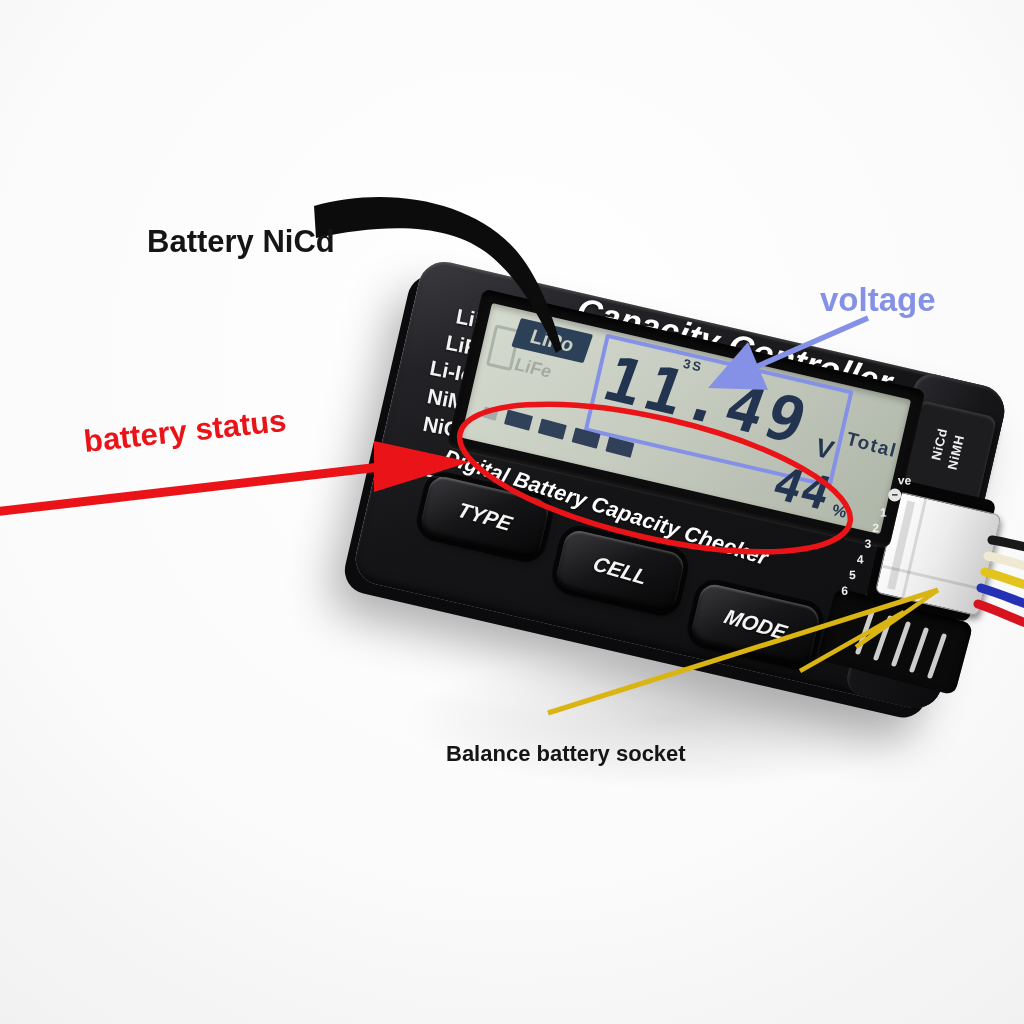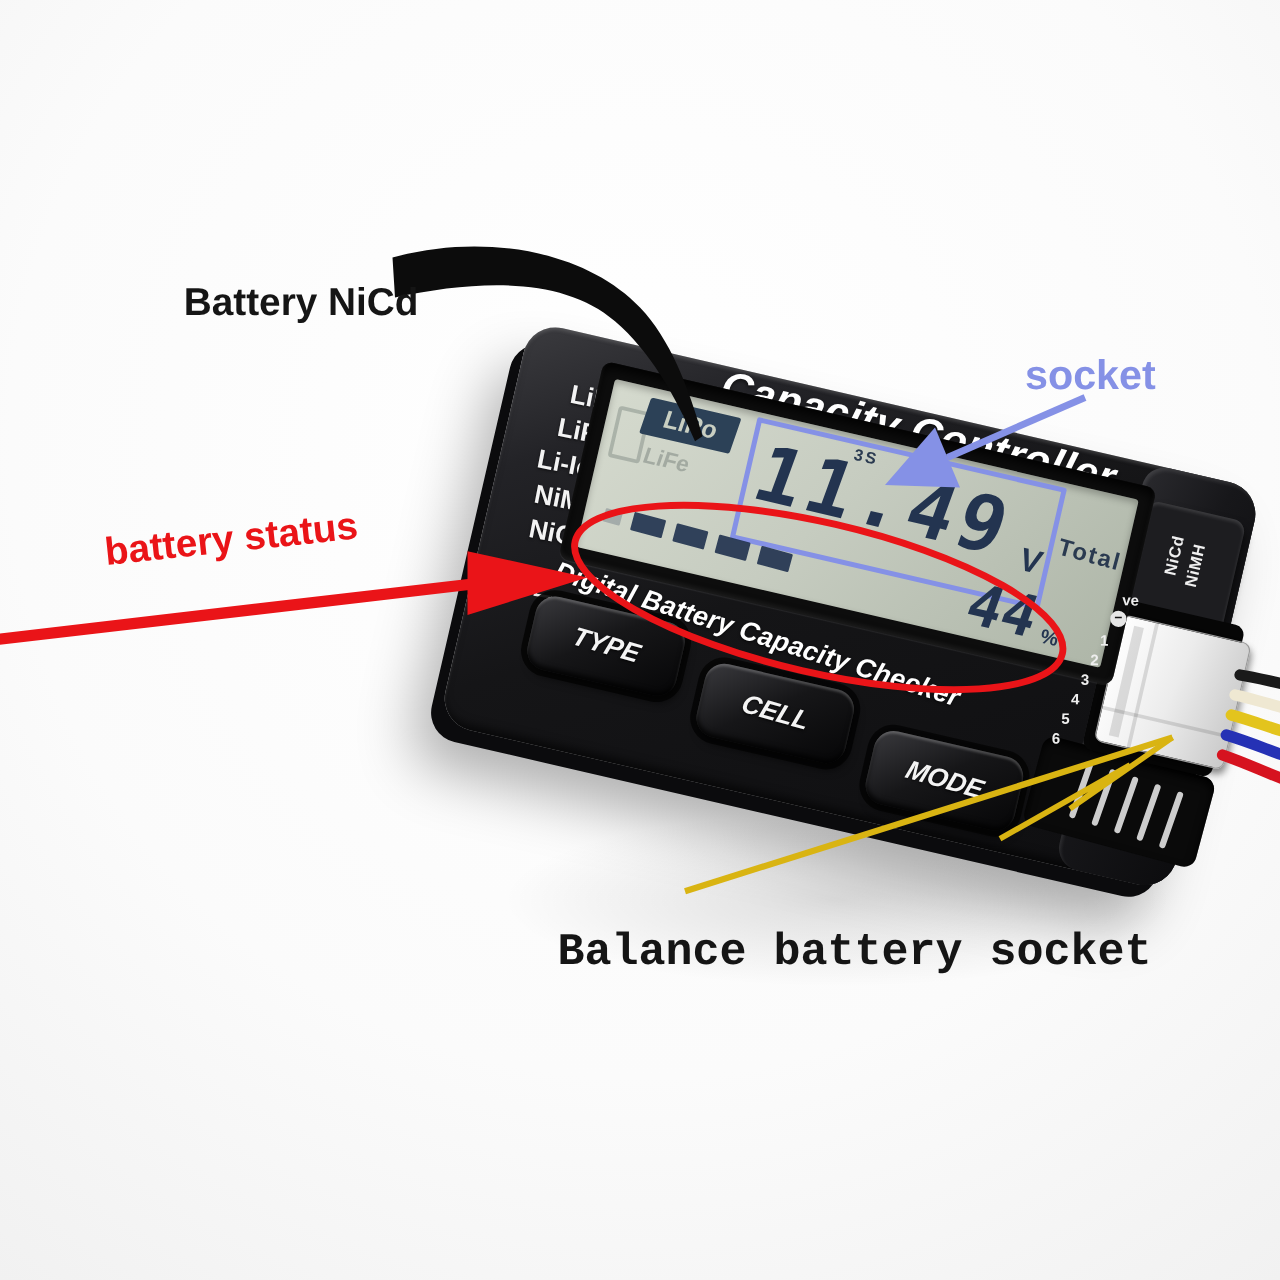--- a/index.html
+++ b/index.html
@@ -84,21 +84,21 @@
   .blue-stroke{stroke:var(--annotation_blue,#8591e6);fill:none;}
   .blue-fill{fill:var(--annotation_blue,#8591e6);}
   .yellow-stroke{stroke:var(--annotation_yellow,#d9b412);fill:none;}
   .pin{stroke:#cdcdcd;stroke-width:5;stroke-linecap:round;}
   .wire{fill:none;stroke-width:9;stroke-linecap:round;}
 
   .ann{position:absolute;font-weight:bold;color:#151515;white-space:nowrap;}
   .ann-battery-type{left:147px;top:224px;font-size:31px;}
   .ann-voltage{left:820px;top:281px;font-size:33px;color:var(--annotation_blue,#8591e6);}
   .ann-battery-status{left:84px;top:424px;font-size:31px;color:var(--annotation_red,#ea1418);transform:rotate(-6deg);transform-origin:left center;}
-  .ann-balance{left:446px;top:741px;font-size:36px;font-family:Liberation Mono, monospace;}
+  .ann-balance{left:446px;top:741px;font-size:22px;}
 </style>
 </head>
 <body>
 
 <div class="stage">
   <div class="floor-shadow"></div>
 
   <div class="device">
     <div class="lip"></div>
     <div class="lip-bump"></div>
@@ -200,16 +200,16 @@
       <polygon class="blue-fill" points="708,388 748,342 768,390"></polygon>
     </g>
 
     <g>
       <path class="yellow-stroke" stroke-width="5" d="M 548,713 L 938,590"></path>
       <path class="yellow-stroke" stroke-width="4.5" stroke-linejoin="miter" d="M 938,590 L 856,647 L 904,612 L 800,671"></path>
     </g>
   </svg>
 
   <div class="ann ann-battery-type">Battery NiCd</div>
-  <div class="ann ann-voltage">socket</div>
+  <div class="ann ann-voltage">voltage</div>
   <div class="ann ann-battery-status">battery status</div>
   <div class="ann ann-balance">Balance battery socket</div>
 </div>
 
 </body></html>

